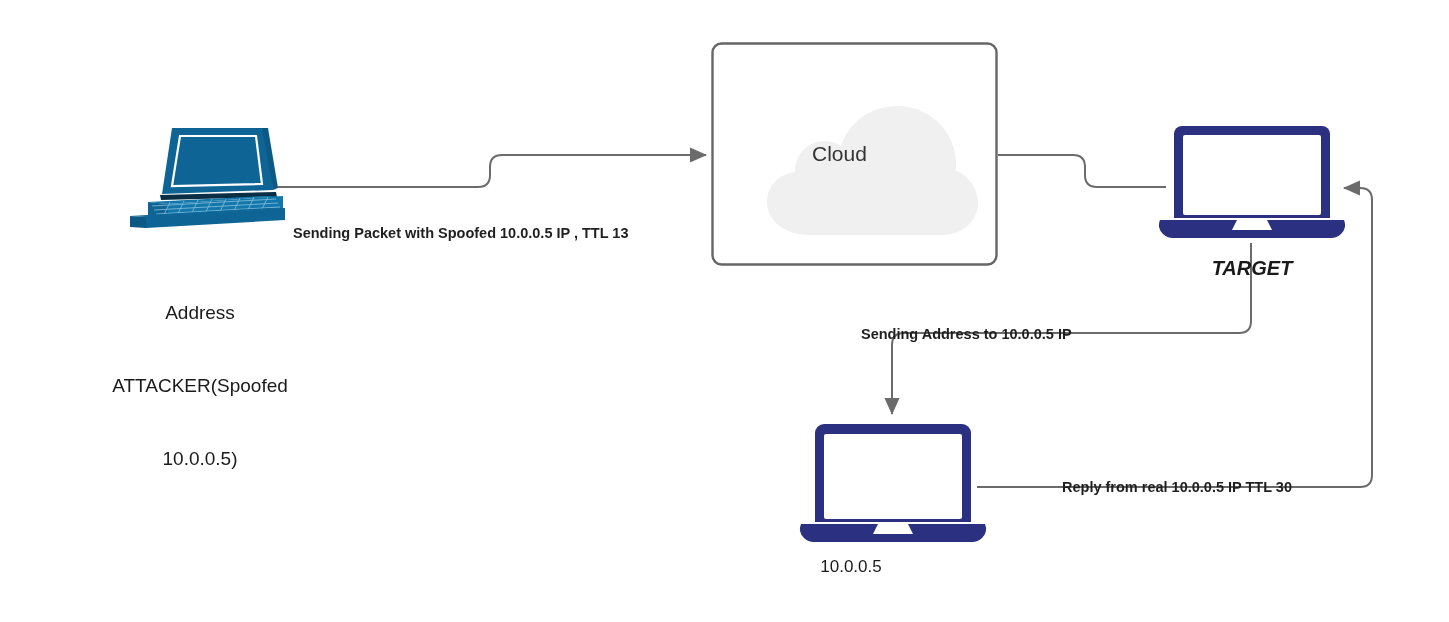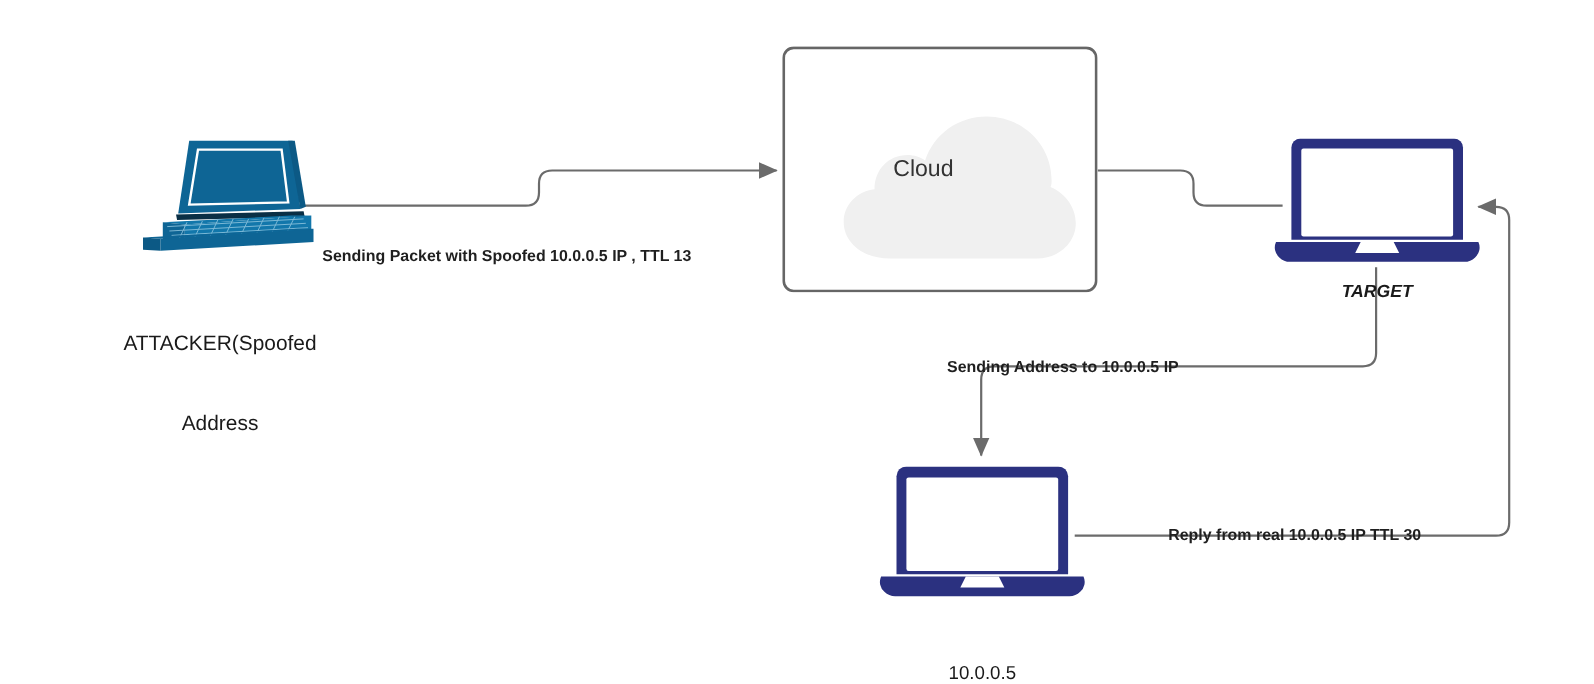--- a/index.html
+++ b/index.html
@@ -33,21 +33,21 @@
     text-align: center;
     color: #1a1a1a;
     white-space: pre;
     line-height: 1.28;
   }
   .label-attacker {
     font-size: 19px;
     font-weight: 400;
   }
   .label-target {
-    font-size: 16px;
+    font-size: 20px;
     font-weight: bold;
     font-style: italic;
     text-align: center;
   }
   .label-victim {
     font-size: 17px;
     font-weight: 400;
   }
   .edge-label {
     position: absolute;
@@ -112,22 +112,23 @@
         <line x1="144" y1="75" x2="136" y2="92"></line>
         <line x1="158" y1="75" x2="150" y2="91"></line>
       </g>
 
       <polygon points="20,94 160,86 175,86 36,95" fill="#0e6595"></polygon>
       <polygon points="20,94 36,95 36,106 20,105" fill="#0c5985"></polygon>
       <polygon points="36,95 175,86 175,98 36,106" fill="#0e6595"></polygon>
     </svg>
   </div>
   <div class="node-label label-attacker" style="left:60px; top:252px; width:280px;">
+    <div>Address</div>
     <div>ATTACKER(Spoofed</div>
-    <div>Address</div>
+    <div>10.0.0.5)</div>
   </div>
 
   <div class="node" style="left:711px; top:42px; width:287px; height:224px;">
     <svg width="287" height="224" viewBox="0 0 287 224" xmlns="http://www.w3.org/2000/svg">
       <rect x="1.5" y="1.5" width="284" height="221" rx="9" ry="9" fill="#ffffff" stroke="#666666" stroke-width="2.4"></rect>
       <g>
         <path fill="#f0f0f0" d="
           M 98,193
           C 73,193 56,178 56,160
           C 56,144 68,132 84,130
@@ -165,21 +166,21 @@
       <path d="M 20,9 a 9,9 0 0 1 9,-9 L 167,0 a 9,9 0 0 1 9,9 L 176,98 L 20,98 Z" fill="#2b3180"></path>
       <rect x="29" y="10" width="138" height="85" rx="2" ry="2" fill="#ffffff"></rect>
 
       <path d="M 6,100 L 190,100 a 12,12 0 0 1 -3,14 L 187,114
                a 14,14 0 0 1 -10,4 L 19,118 a 14,14 0 0 1 -10,-4
                a 12,12 0 0 1 -3,-14 Z" fill="#2b3180"></path>
 
       <path d="M 83,100 L 113,100 L 118,110 L 78,110 Z" fill="#ffffff"></path>
     </svg>
   </div>
-  <div class="node-label label-victim" style="left:813px; top:556px; width:160px;margin-top:45px;">10.0.0.5</div>
+  <div class="node-label label-victim" style="left:771px; top:556px; width:160px;">10.0.0.5</div>
 
   <div class="edge-label" style="left:293px; top:182px;margin-top:44px;">Sending Packet with Spoofed 10.0.0.5 IP , TTL 13</div>
 
   <div class="edge-label" style="left:861px; top:327px;">Sending Address to 10.0.0.5 IP</div>
 
   <div class="edge-label" style="left:1062px; top:480px;">Reply from real 10.0.0.5 IP TTL 30</div>
 
 </div>
 
 </body></html>

